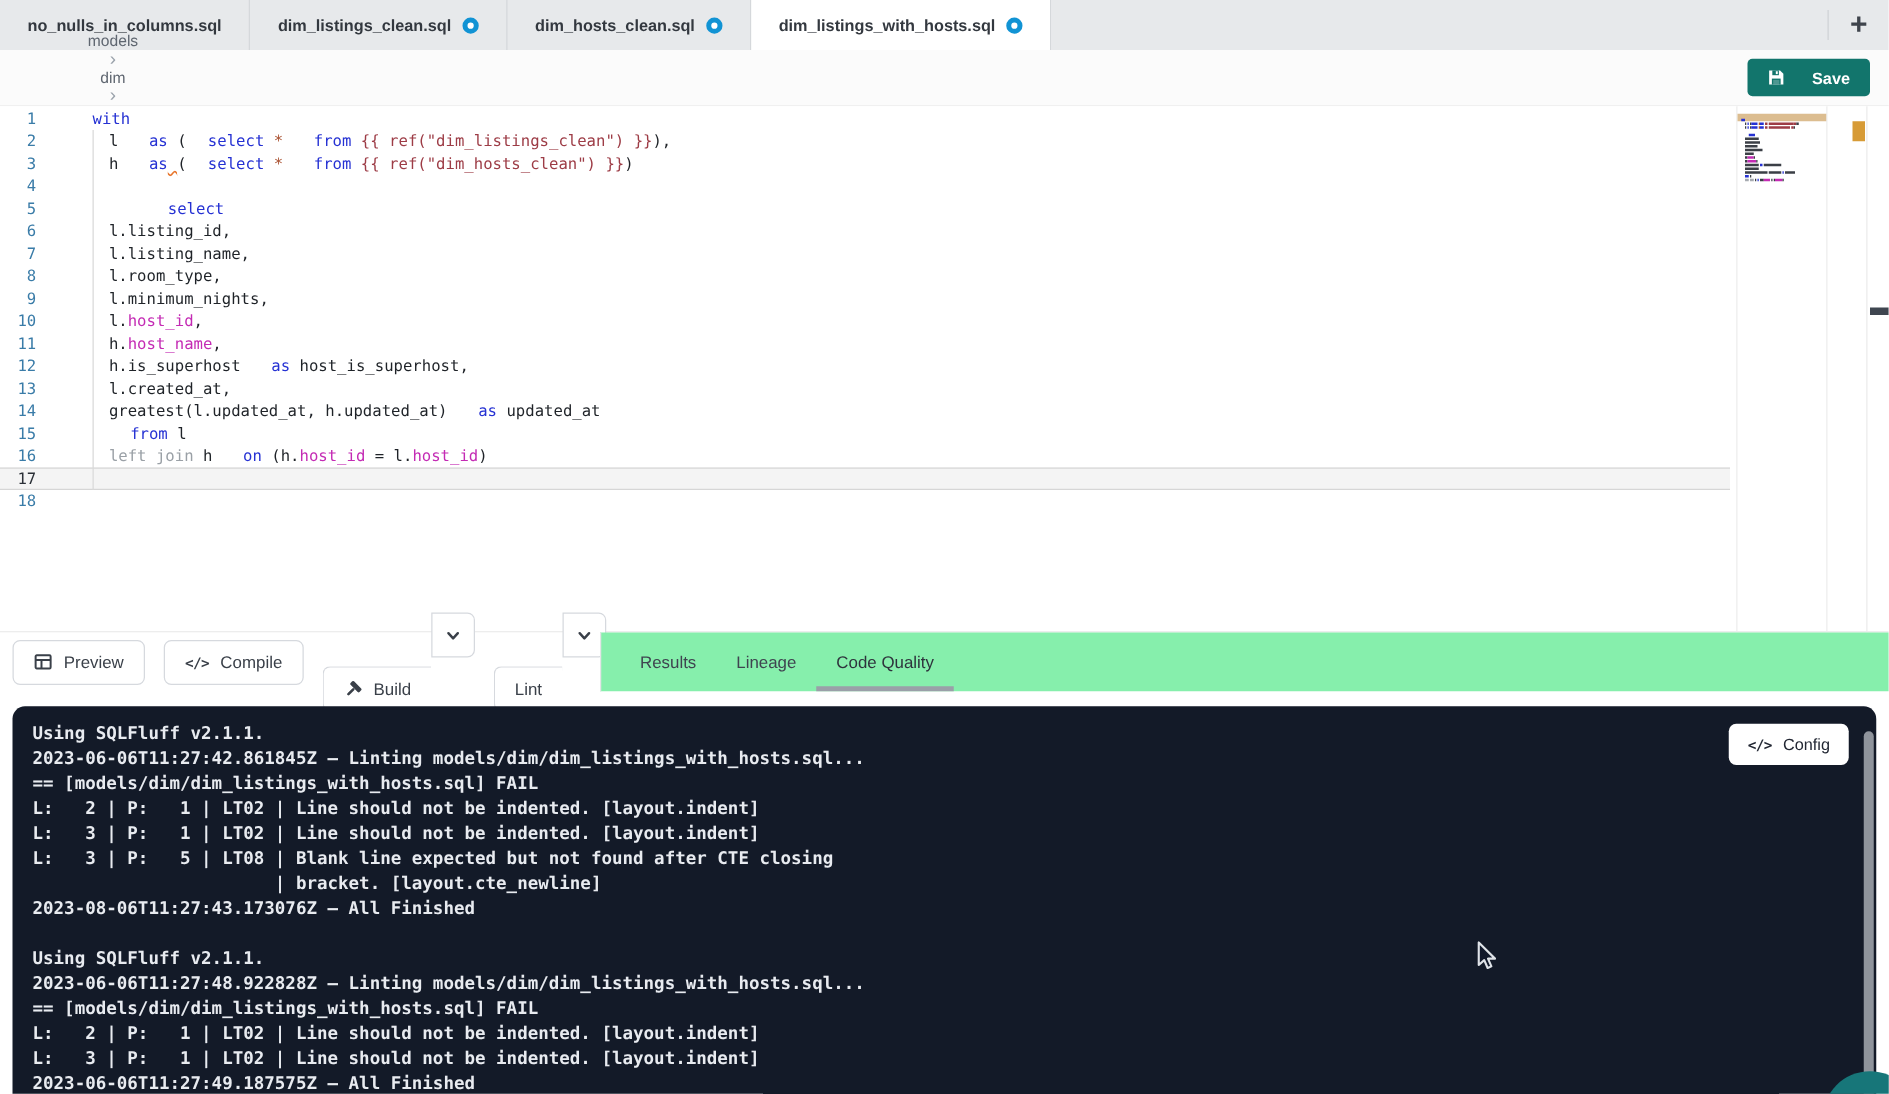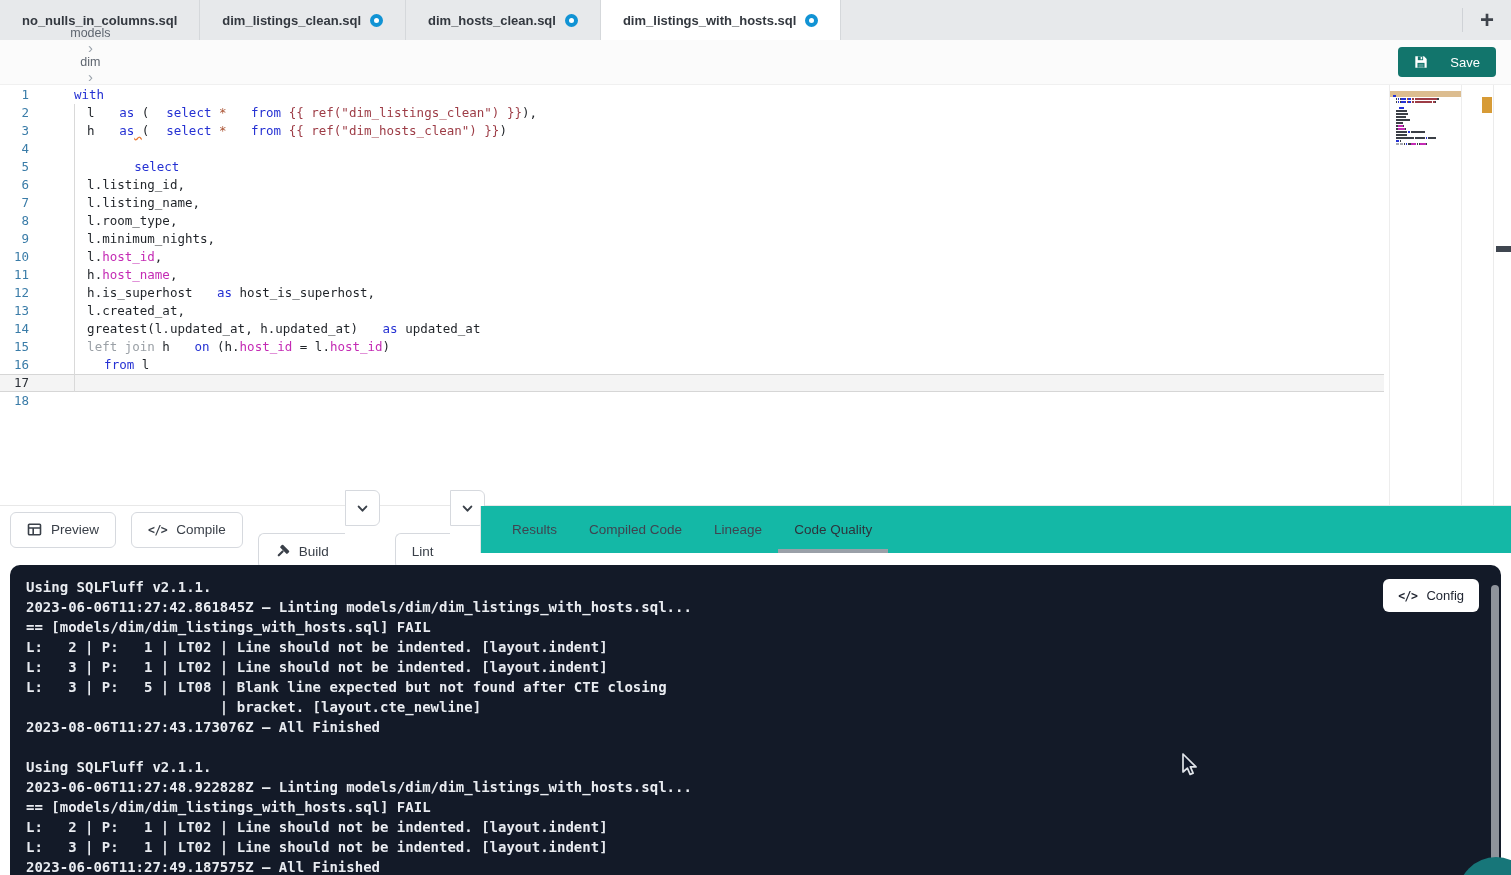--- a/index.html
+++ b/index.html
@@ -25,21 +25,21 @@
   
   .crumbbar { position:absolute; top:40px; left:0; right:0; height:45px;
     background:#fbfbfb; border-bottom:1px solid #f0f0f0;
     display:flex; align-items:center; padding:0 15px; }
   .crumbs { display:flex; align-items:center;flex-direction:column; }
   .crumb { font-size:12.5px; color:#5f6670; cursor:pointer; }
   .crumb.last { color:#464d57; }
   .crumb-sep { color:#9aa2ab; font-size:15px; margin:0 7px; line-height:1; }
   .save { margin-left:auto; display:flex; align-items:center; gap:22px;
     background:var(--teal); color:#fff; border:none; border-radius:4px;
-    height:30px; padding:0 16px; font-size:13px; font-weight:400;
+    height:30px; padding:0 16px; font-size:13px; font-weight:700;
     font-family:"Liberation Sans", sans-serif; cursor:pointer; }
 
   
   .editor { position:absolute; top:85px; left:0; right:0; height:420px;
     background:#fff; font-family:"DejaVu Sans Mono", monospace;
     font-size:12.5px; line-height:18px; }
   .active-band { position:absolute; left:0; width:1384px; height:18px;
     background:#f4f4f4; border-top:1px solid #d6d6d6; border-bottom:1px solid #d6d6d6; }
   .gutter { position:absolute; left:0; top:1px; width:47px; text-align:right;
     padding-right:18px; color:var(--lineno); }
@@ -82,21 +82,21 @@
   .btn-group { display:flex; }
   .btn { display:flex; align-items:center; gap:9px; background:#fff;
     border:1px solid #d6d9de; border-radius:6px; height:36px; padding:0 16px;
     font-size:13.5px; font-weight:500; color:#3a4049; cursor:pointer;
     font-family:"Liberation Sans", sans-serif; }
   .btn-group .btn.main { border-radius:6px 0 0 6px; border-right:none;margin-top:43px; }
   .btn-group .btn.caret { border-radius:0 6px 6px 0; padding:0 10px;
     border-left:1px solid #d6d9de; }
   .code-glyph { font-family:"DejaVu Sans Mono", monospace; font-size:11.5px;
     font-weight:700; letter-spacing:-0.5px; }
-  .tool-right { flex:1; background:#14b8a6; border-left:1px solid #e3e4e6;
+  .tool-right { flex:1; background:#86efac; border-left:1px solid #e3e4e6;
     display:flex; align-items:stretch; padding-left:15px; }
   .ttab { position:relative; display:flex; align-items:center; padding:0 16px;
     font-size:13.5px; color:#3f4450; cursor:pointer; }
   .ttab.active { color:#2e333c; }
   .ttab.active::after { content:''; position:absolute; left:0; right:0;
     bottom:0; height:4px; background:#9aa0a8; }
 
   
   .terminal { position:absolute; top:565px; left:10px; right:10px;
     height:322px; background:var(--termbg); border-radius:10px 10px 0 0;
@@ -195,22 +195,22 @@
         <div class="code-line"><span class="tk-t">        </span><span class="tk-kw">select</span></div>
         <div class="code-line"><span class="tk-t">    l.listing_id,</span></div>
         <div class="code-line"><span class="tk-t">    l.listing_name,</span></div>
         <div class="code-line"><span class="tk-t">    l.room_type,</span></div>
         <div class="code-line"><span class="tk-t">    l.minimum_nights,</span></div>
         <div class="code-line"><span class="tk-t">    l.</span><span class="tk-mag">host_id</span><span class="tk-t">,</span></div>
         <div class="code-line"><span class="tk-t">    h.</span><span class="tk-mag">host_name</span><span class="tk-t">,</span></div>
         <div class="code-line"><span class="tk-t">    h.is_superhost </span><span class="tk-kw">as</span><span class="tk-t"> host_is_superhost,</span></div>
         <div class="code-line"><span class="tk-t">    l.created_at,</span></div>
         <div class="code-line"><span class="tk-t">    greatest(l.updated_at, h.updated_at) </span><span class="tk-kw">as</span><span class="tk-t"> updated_at</span></div>
+        <div class="code-line"><span class="tk-t">    </span><span class="tk-kw">from</span><span class="tk-t"> l</span></div>
         <div class="code-line"><span class="tk-gr">    left join</span><span class="tk-t"> h </span><span class="tk-kw">on</span><span class="tk-t"> (h.</span><span class="tk-mag">host_id</span><span class="tk-t"> = l.</span><span class="tk-mag">host_id</span><span class="tk-t">)</span></div>
-        <div class="code-line"><span class="tk-t">    </span><span class="tk-kw">from</span><span class="tk-t"> l</span></div>
         <div class="code-line"></div>
       </div>
     <div class="minimap">
       <div class="mband"></div>
       <div class="mrows" id="mrows">
           <div class="mrow"><span class="mseg" style="width: 3.2px; background: rgb(37, 49, 211);"></span></div>
           <div class="mrow"><span class="mseg" style="width: 3.2px; background: transparent;"></span><span class="mseg" style="width: 0.8px; background: rgb(59, 63, 70);"></span><span class="mseg" style="width: 0.8px; background: transparent;"></span><span class="mseg" style="width: 1.6px; background: rgb(37, 49, 211);"></span><span class="mseg" style="width: 0.8px; background: transparent;"></span><span class="mseg" style="width: 0.8px; background: rgb(59, 63, 70);"></span><span class="mseg" style="width: 4.8px; background: rgb(37, 49, 211);"></span><span class="mseg" style="width: 0.8px; background: transparent;"></span><span class="mseg" style="width: 0.8px; background: rgb(171, 84, 52);"></span><span class="mseg" style="width: 0.8px; background: transparent;"></span><span class="mseg" style="width: 3.2px; background: rgb(37, 49, 211);"></span><span class="mseg" style="width: 0.8px; background: transparent;"></span><span class="mseg" style="width: 1.6px; background: rgb(157, 60, 70);"></span><span class="mseg" style="width: 0.8px; background: transparent;"></span><span class="mseg" style="width: 20px; background: rgb(157, 60, 70);"></span><span class="mseg" style="width: 0.8px; background: transparent;"></span><span class="mseg" style="width: 1.6px; background: rgb(157, 60, 70);"></span><span class="mseg" style="width: 1.6px; background: rgb(59, 63, 70);"></span></div>
           <div class="mrow"><span class="mseg" style="width: 3.2px; background: transparent;"></span><span class="mseg" style="width: 0.8px; background: rgb(59, 63, 70);"></span><span class="mseg" style="width: 0.8px; background: transparent;"></span><span class="mseg" style="width: 1.6px; background: rgb(37, 49, 211);"></span><span class="mseg" style="width: 0.8px; background: transparent;"></span><span class="mseg" style="width: 0.8px; background: rgb(59, 63, 70);"></span><span class="mseg" style="width: 4.8px; background: rgb(37, 49, 211);"></span><span class="mseg" style="width: 0.8px; background: transparent;"></span><span class="mseg" style="width: 0.8px; background: rgb(171, 84, 52);"></span><span class="mseg" style="width: 0.8px; background: transparent;"></span><span class="mseg" style="width: 3.2px; background: rgb(37, 49, 211);"></span><span class="mseg" style="width: 0.8px; background: transparent;"></span><span class="mseg" style="width: 1.6px; background: rgb(157, 60, 70);"></span><span class="mseg" style="width: 0.8px; background: transparent;"></span><span class="mseg" style="width: 17.6px; background: rgb(157, 60, 70);"></span><span class="mseg" style="width: 0.8px; background: transparent;"></span><span class="mseg" style="width: 1.6px; background: rgb(157, 60, 70);"></span><span class="mseg" style="width: 0.8px; background: rgb(59, 63, 70);"></span></div>
           <div class="mrow"></div>
           <div class="mrow"><span class="mseg" style="width: 6.4px; background: transparent;"></span><span class="mseg" style="width: 4.8px; background: rgb(37, 49, 211);"></span></div>
@@ -277,21 +277,20 @@
           <span style="display:flex">
             <svg width="13" height="13" viewBox="0 0 12 12">
                 <path d="M2.5 4.2 L6 8 L9.5 4.2" stroke="#3a4049" stroke-width="1.8" fill="none" stroke-linecap="round" stroke-linejoin="round"></path>
               </svg>
           </span>
         </button>
       </div>
     </div>
     <div class="tool-right" id="tooltabs">
         <div class="ttab">Results</div>
-        <div class="ttab">Compiled Code</div>
         <div class="ttab">Lineage</div>
         <div class="ttab active">Code Quality</div>
       </div>
   </div>
 
   <div class="terminal">
     <div id="termlines">
         <div class="tline">Using SQLFluff v2.1.1.</div>
         <div class="tline">2023-06-06T11:27:42.861845Z – Linting models/dim/dim_listings_with_hosts.sql...</div>
         <div class="tline">== [models/dim/dim_listings_with_hosts.sql] FAIL</div>

